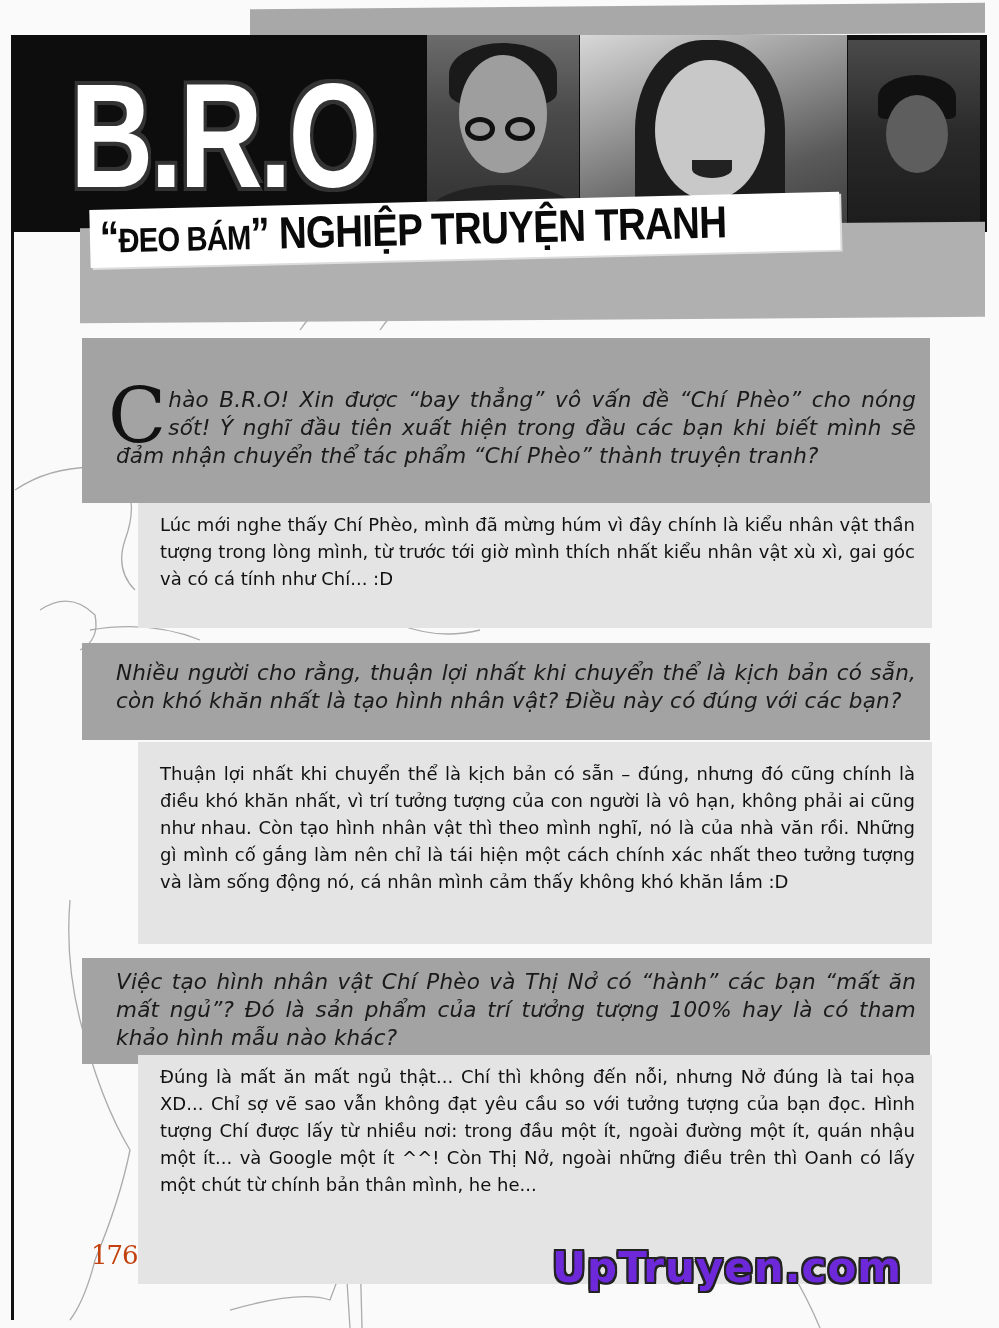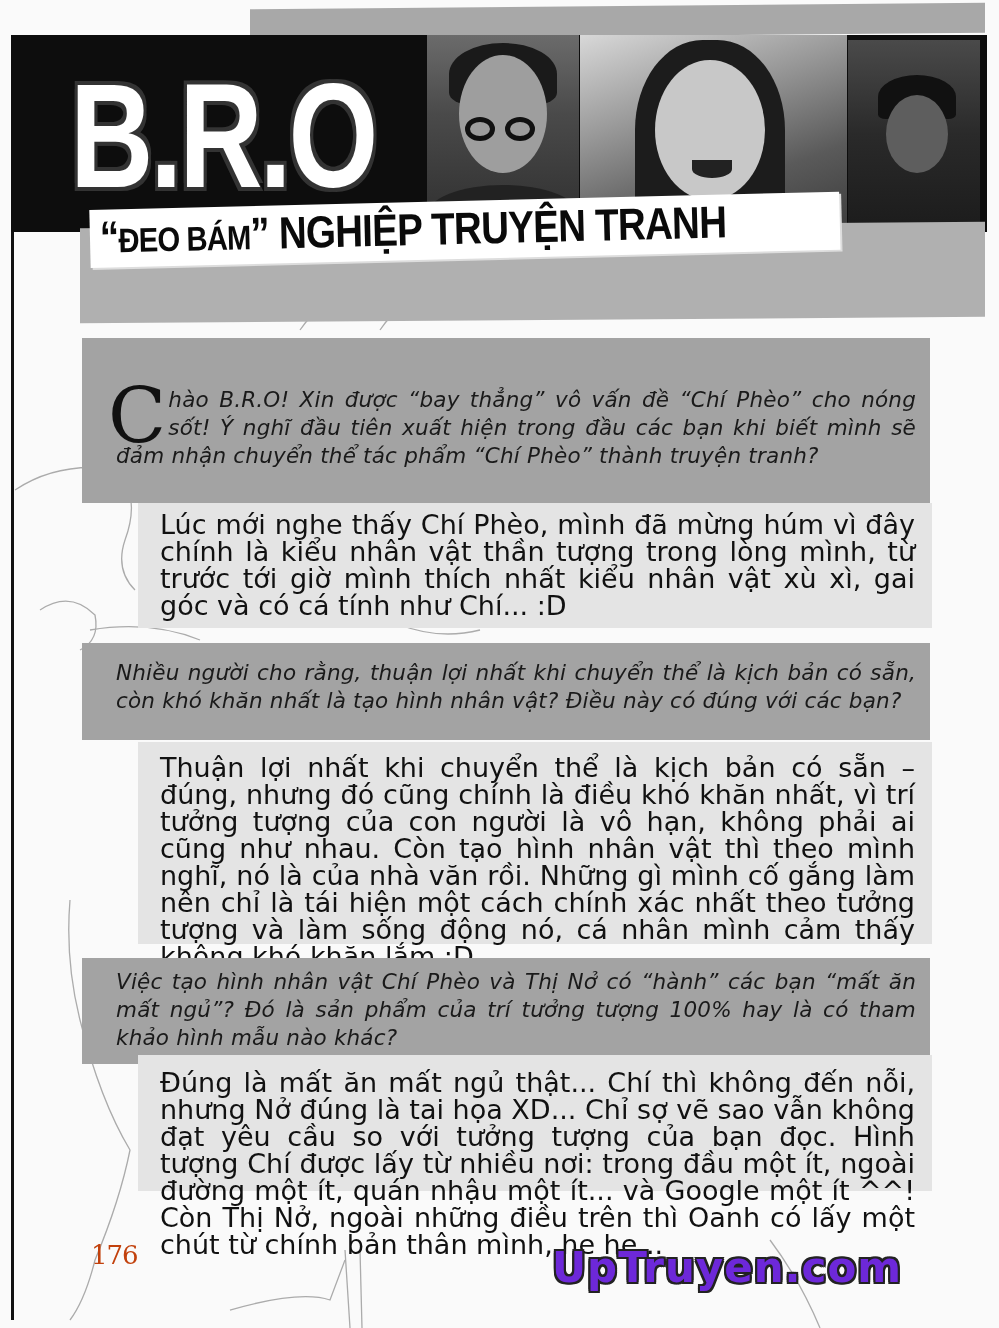--- a/index.html
+++ b/index.html
@@ -79,33 +79,33 @@
   .a-box {
     position: absolute; left: 138px; width: 794px; background: #e4e4e4;
     padding: 0 0 0 22px; box-sizing: border-box;
   }
   .q-text {
     font-family: "DejaVu Sans", sans-serif; font-style: italic; font-size: 21.5px;
     line-height: 28px; color: #1a1a1a; letter-spacing: 0.2px;
     width: 800px; text-align: justify;
   }
   .a-text {
-    font-family: "DejaVu Sans", sans-serif; font-size: 27px; line-height: 27px;
+    font-family: "DejaVu Sans", sans-serif; font-size: 18px; line-height: 27px;
     color: #111; width: 755px; text-align: justify;
   }
   .dropcap {
     font-family: "DejaVu Serif", serif; font-size: 76px; line-height: 60px;
     float: left; margin: 0 2px -6px -8px; font-style: normal; color: #111;
   }
   .q1 { top: 338px; height: 165px; padding-top: 48px; }
   .a1 { top: 503px; height: 125px; padding-top: 8px; }
   .q2 { top: 643px; height: 97px; padding-top: 16px; }
-  .a2 { top: 742px; height: 202px; padding-top: 12px; }
+  .a2 { top: 742px; height: 202px; padding-top: 18px; }
   .q3 { top: 958px; height: 106px; padding-top: 10px; }
-  .a3 { top: 1055px; height: 136px; padding-top: 14px; }
+  .a3 { top: 1055px; height: 229px; padding-top: 8px; }
 
   .page-number {
     position: absolute; left: 91px; top: 1240px;
     font-family: "DejaVu Serif", serif; font-size: 26px; color: #c2410c; letter-spacing: -1px;
   }
   .watermark {
     position: absolute; left: 552px; top: 1243px;
     font-family: "DejaVu Sans", sans-serif; font-weight: bold; font-size: 42px;
     color: #6d28d9; letter-spacing: 1px;
     text-shadow: -2px -2px 0 #222, 2px -2px 0 #222, -2px 2px 0 #222, 2px 2px 0 #222,

